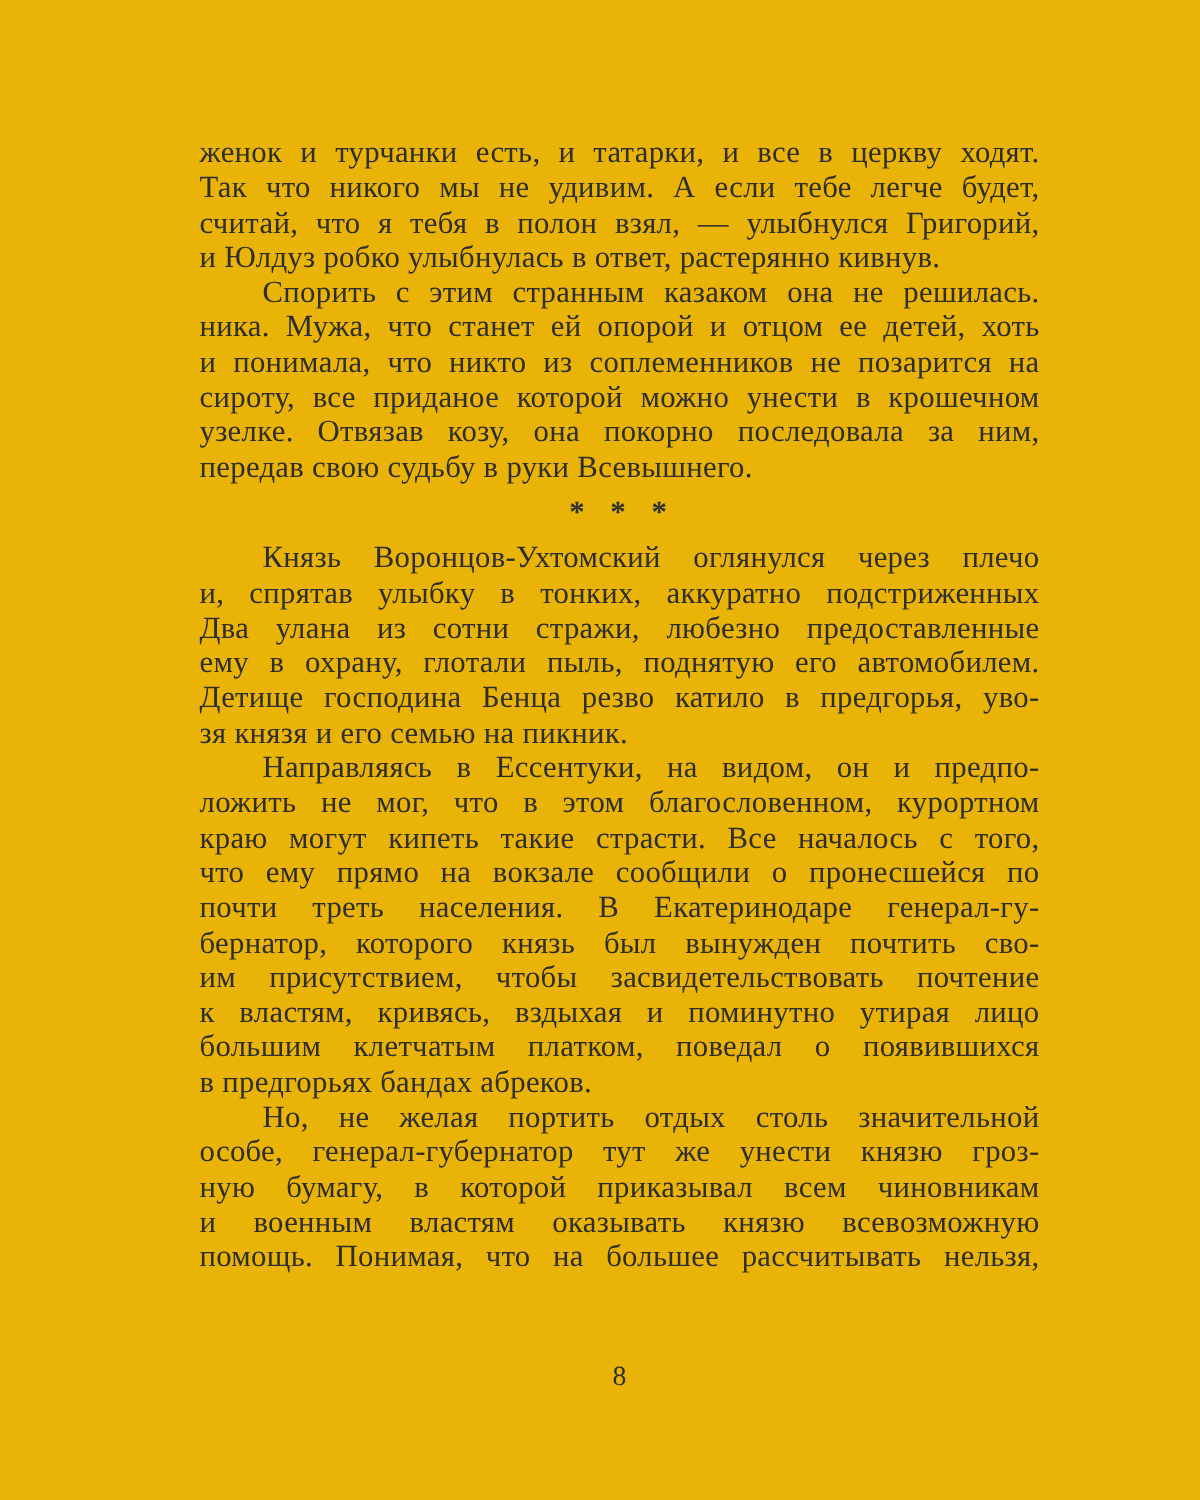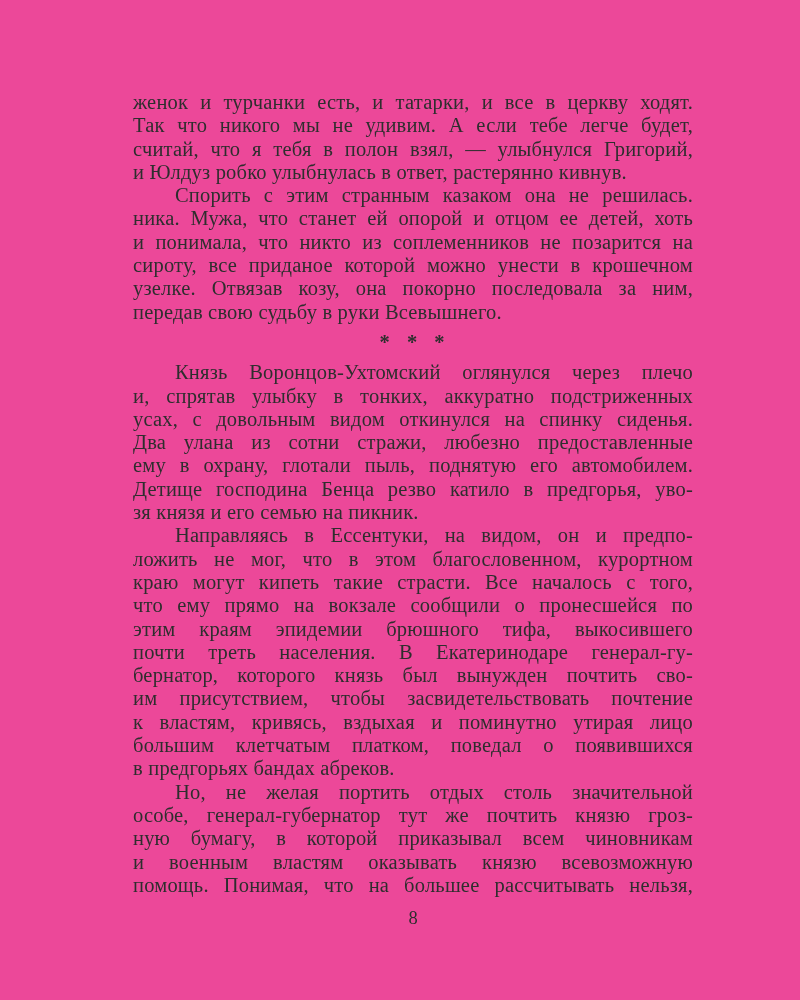--- a/index.html
+++ b/index.html
@@ -4,21 +4,21 @@
 <style>
   html, body {
     margin: 0;
     padding: 0;
     background: #ffffff;
   }
   #book-page {
     position: relative;
     width: 800px;
     height: 1000px;
-    background: #ec4899;
+    background: #eab308;
     overflow: hidden;
     font-family: "Liberation Serif", "DejaVu Serif", serif;
     color: #2e2e2e;
   }
   #text-block {
     position: absolute;
     left: 133px;
     top: 91px;
     width: 560px;
     font-size: 20.5px;
@@ -78,41 +78,39 @@
         <div class="line">ника. Мужа, что станет ей опорой и отцом ее детей, хоть</div>
         <div class="line">и понимала, что никто из соплеменников не позарится на</div>
         <div class="line">сироту, все приданое которой можно унести в крошечном</div>
         <div class="line">узелке. Отвязав козу, она покорно последовала за ним,</div>
         <div class="line para-end">передав свою судьбу в руки Всевышнего.</div>
       </div>
       <div class="separator">* * *</div>
       <div class="paragraph">
         <div class="line first-indent">Князь Воронцов-Ухтомский оглянулся через плечо</div>
         <div class="line">и, спрятав улыбку в тонких, аккуратно подстриженных</div>
-        <div class="line">усах, с довольным видом откинулся на спинку сиденья.</div>
         <div class="line">Два улана из сотни стражи, любезно предоставленные</div>
         <div class="line">ему в охрану, глотали пыль, поднятую его автомобилем.</div>
         <div class="line">Детище господина Бенца резво катило в предгорья, уво-</div>
         <div class="line para-end">зя князя и его семью на пикник.</div>
       </div>
       <div class="paragraph">
         <div class="line first-indent">Направляясь в Ессентуки, на видом, он и предпо-</div>
         <div class="line">ложить не мог, что в этом благословенном, курортном</div>
         <div class="line">краю могут кипеть такие страсти. Все началось с того,</div>
         <div class="line">что ему прямо на вокзале сообщили о пронесшейся по</div>
-        <div class="line">этим краям эпидемии брюшного тифа, выкосившего</div>
         <div class="line">почти треть населения. В Екатеринодаре генерал-гу-</div>
         <div class="line">бернатор, которого князь был вынужден почтить сво-</div>
         <div class="line">им присутствием, чтобы засвидетельствовать почтение</div>
         <div class="line">к властям, кривясь, вздыхая и поминутно утирая лицо</div>
         <div class="line">большим клетчатым платком, поведал о появившихся</div>
         <div class="line para-end">в предгорьях бандах абреков.</div>
       </div>
       <div class="paragraph">
         <div class="line first-indent">Но, не желая портить отдых столь значительной</div>
-        <div class="line">особе, генерал-губернатор тут же почтить князю гроз-</div>
+        <div class="line">особе, генерал-губернатор тут же унести князю гроз-</div>
         <div class="line">ную бумагу, в которой приказывал всем чиновникам</div>
         <div class="line">и военным властям оказывать князю всевозможную</div>
         <div class="line">помощь. Понимая, что на большее рассчитывать нельзя,</div>
       </div>
     </div>
   <div id="page-number">8</div>
 </div>
 
 </body></html>

